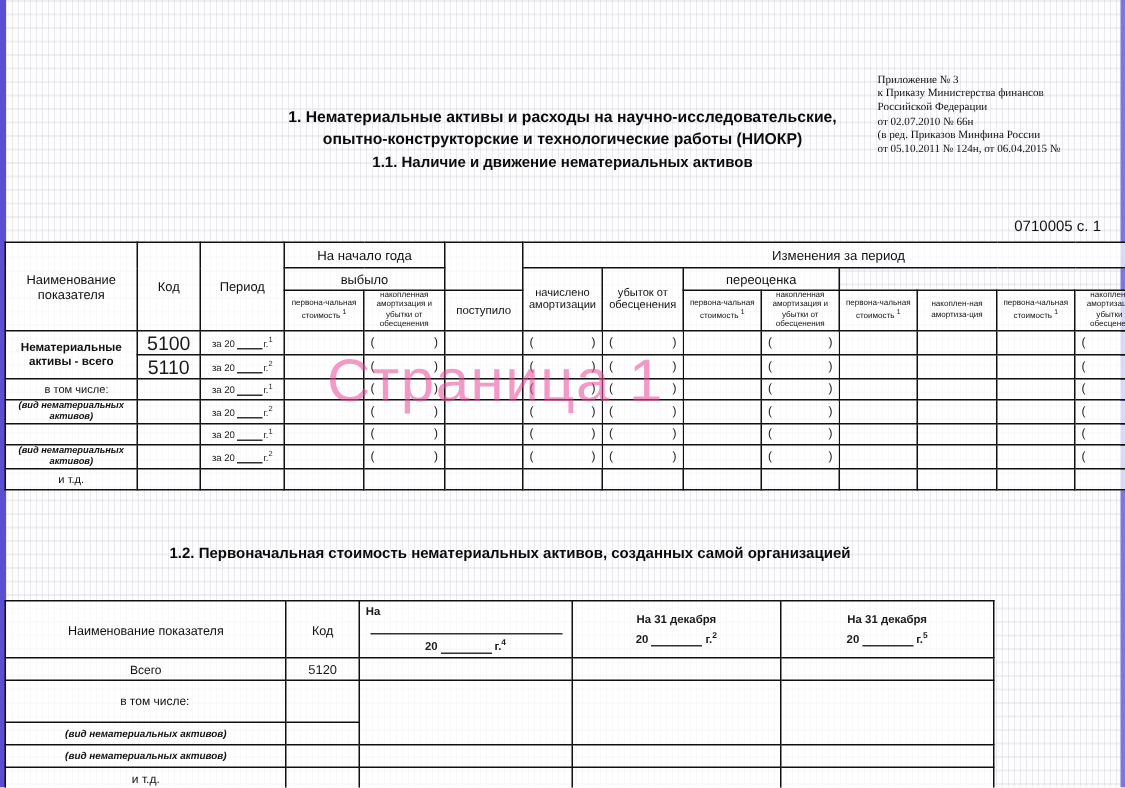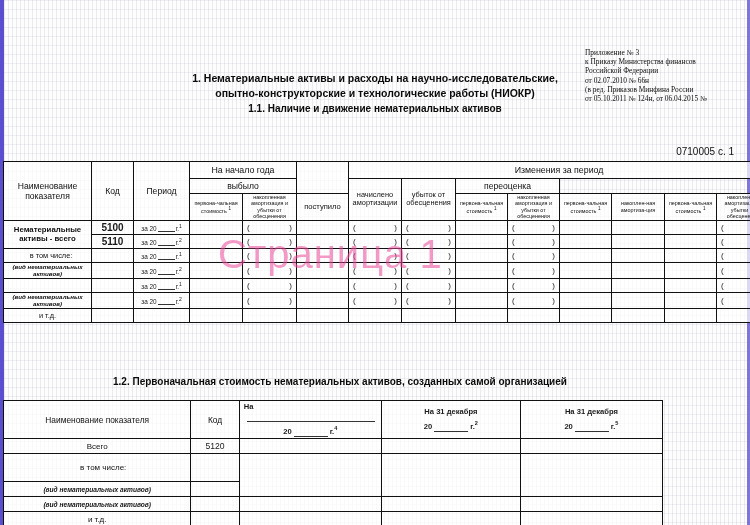--- a/index.html
+++ b/index.html
@@ -102,40 +102,40 @@
   .hs sup { font-size:4.5px; }
 
   
   td.nm {
     text-align:left; padding-left:3px;
     font-size:7.4px; color:#111;
   }
   td.nm.b { font-weight:bold; font-size:7.8px; line-height:9px; }
   td.nm.ital { font-style:italic; font-size:6.2px; line-height:7.6px; font-weight:bold; }
   td.nm.ind { padding-left:7px; }
-  td.code { font-size:10px; font-weight:bold; }
+  td.code { font-size:13px; font-weight:normal; }
   td.per {
     font-size:6.4px; text-align:left; padding-left:4px; white-space:nowrap;
   }
   td.per .ln {
     display:inline-block; width:17px;
     border-bottom:1px solid #333; margin:0 1px;
     vertical-align:bottom; height:7px;
   }
   td.per sup { font-size:5px; }
   td.paren { position:relative; }
   td.paren::before { content:"("; position:absolute; left:4px; top:50%; transform:translateY(-50%); font-size:8px; color:#222; }
   td.paren::after  { content:")"; position:absolute; right:4px; top:50%; transform:translateY(-50%); font-size:8px; color:#222; }
 
   .r20 { height:14px; }
   .r-small { height:15px; }
 
   
   #sec12title {
-    position:absolute; left:0; top:376px; width:680px; text-align:center;
+    position:absolute; left:0; top:364px; width:680px; text-align:center;
     font-weight:bold; font-size:10px; color:#0b0b0b; z-index:12;
   }
   #tbl2wrap {
     position:absolute; left:3px; top:400px; width:660px; z-index:20;
   }
   .h2 { font-size:8.4px; font-weight:normal; color:#111; }
   .dtwrap { font-size:7.6px; line-height:10px; text-align:center; padding:1px 4px; }
   .dtwrap .top { text-align:left; }
   .dtwrap .topline { border-bottom:1px solid #333; display:inline-block; width:128px; vertical-align:bottom; height:9px; margin-left:3px; }
   .dtwrap .bot { margin-top:1px; }

